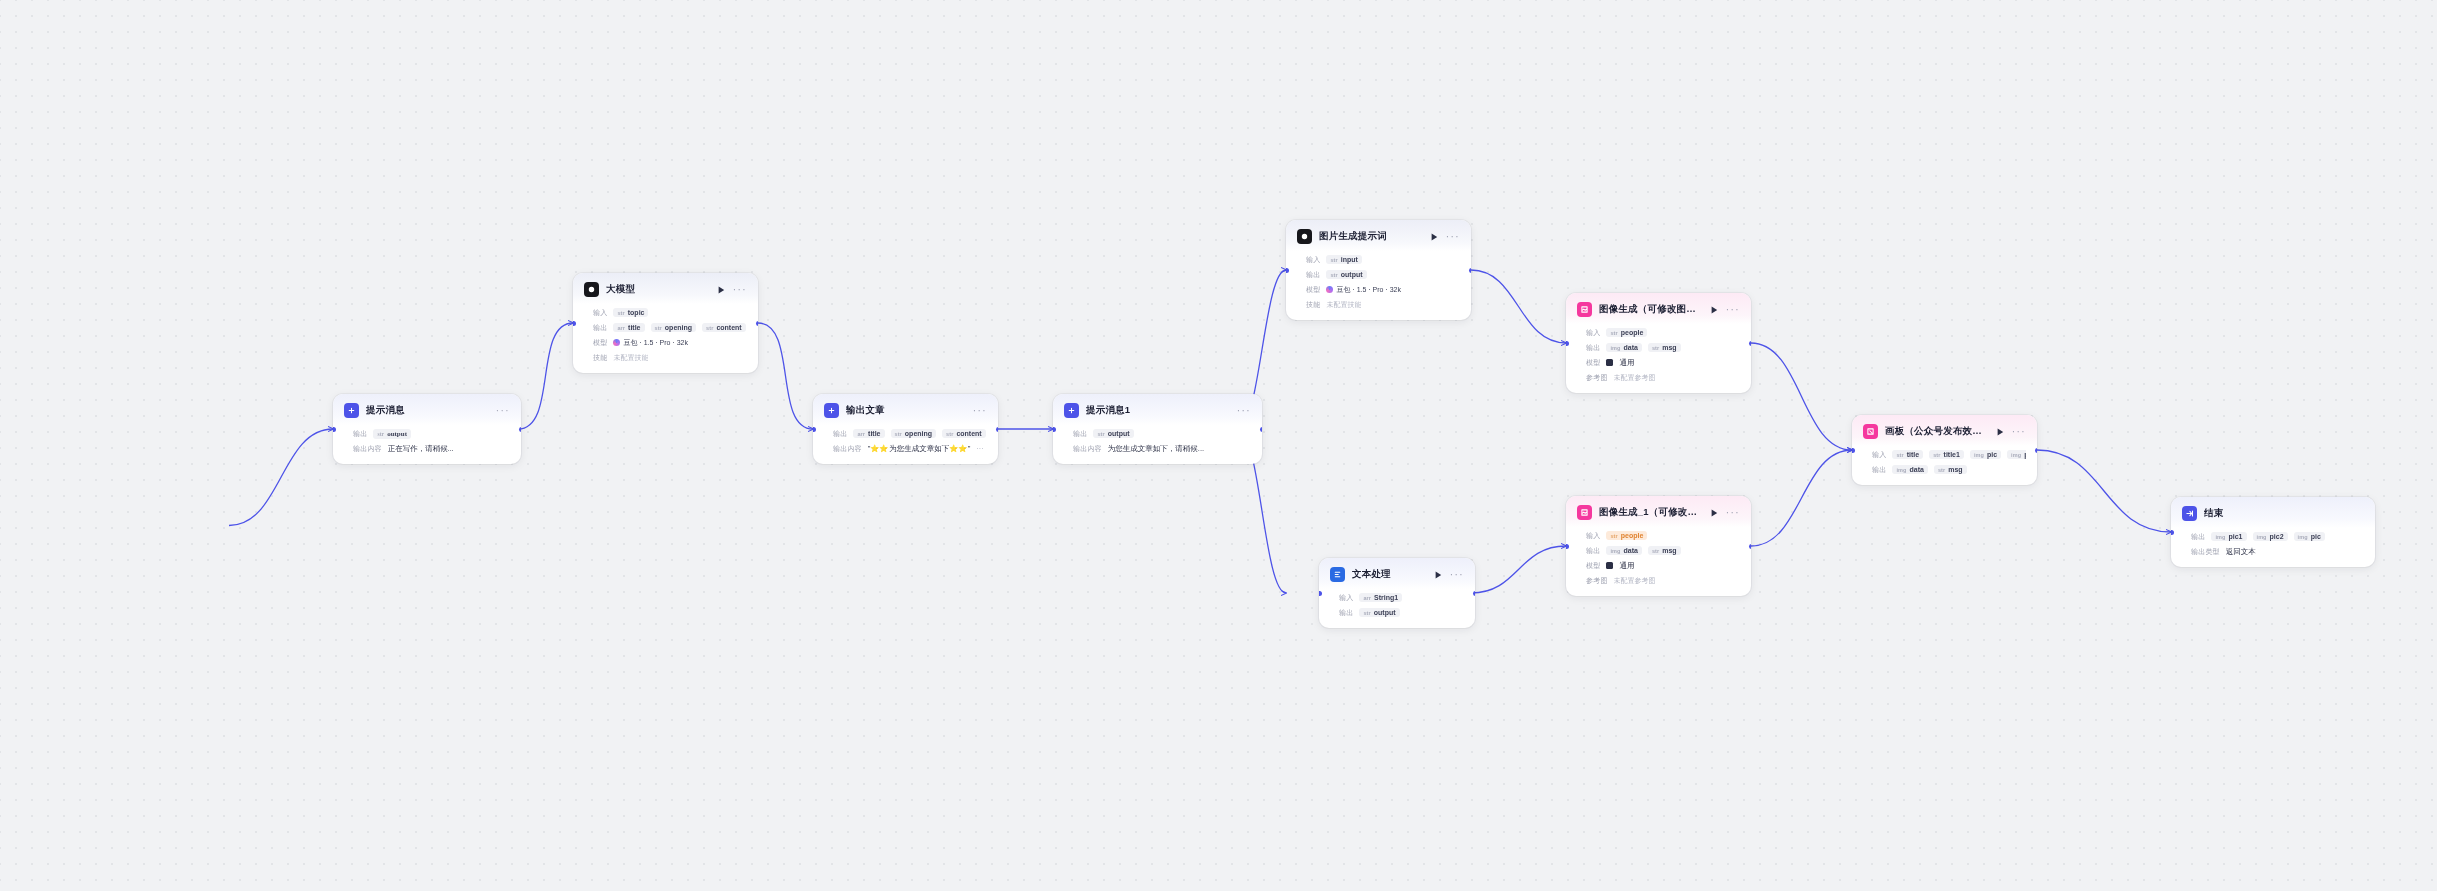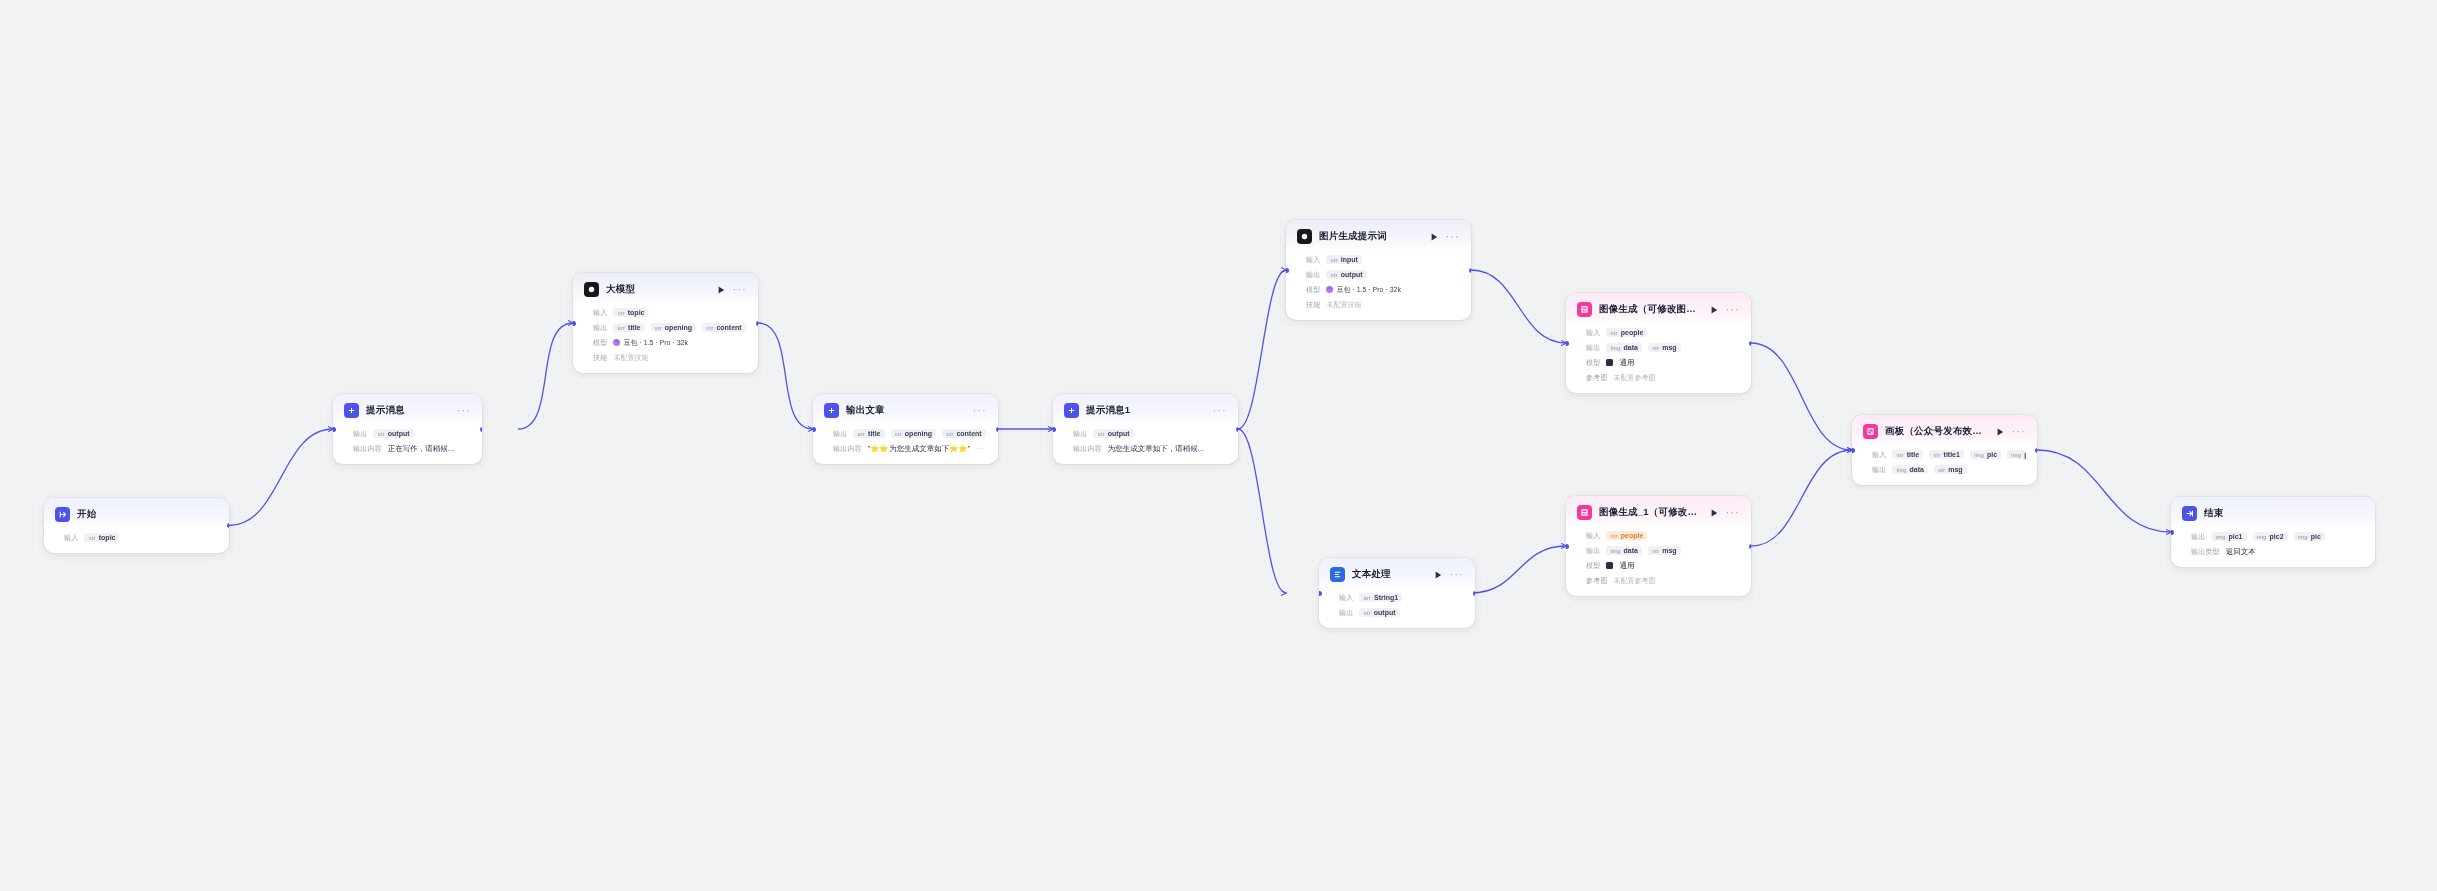--- a/index.html
+++ b/index.html
@@ -191,42 +191,21 @@
       <path d="M 758 323 C 798 323, 773 429, 813 429" fill="none" stroke="#4d53e8" stroke-width="1.3" marker-end="url(#arrow)"></path>
       <path d="M 998 429 C 1038 429, 1013 429, 1053 429" fill="none" stroke="#4d53e8" stroke-width="1.3" marker-end="url(#arrow)"></path>
       <path d="M 1238 429 C 1260 429, 1264 270, 1286 270" fill="none" stroke="#4d53e8" stroke-width="1.3" marker-end="url(#arrow)"></path>
       <path d="M 1238 429 C 1260 429, 1264 593, 1286 593" fill="none" stroke="#4d53e8" stroke-width="1.3" marker-end="url(#arrow)"></path>
       <path d="M 1471 270 C 1518.5 270, 1518.5 343, 1566 343" fill="none" stroke="#4d53e8" stroke-width="1.3" marker-end="url(#arrow)"></path>
       <path d="M 1471 593 C 1518.5 593, 1518.5 546, 1566 546" fill="none" stroke="#4d53e8" stroke-width="1.3" marker-end="url(#arrow)"></path>
       <path d="M 1751 343 C 1801.5 343, 1801.5 450, 1852 450" fill="none" stroke="#4d53e8" stroke-width="1.3" marker-end="url(#arrow)"></path>
       <path d="M 1751 546 C 1801.5 546, 1801.5 450, 1852 450" fill="none" stroke="#4d53e8" stroke-width="1.3" marker-end="url(#arrow)"></path>
       <path d="M 2037 450 C 2104 450, 2104 532, 2171 532" fill="none" stroke="#4d53e8" stroke-width="1.3" marker-end="url(#arrow)"></path>
     </svg>
-<div class="node" style="left: 44px; top: 498px; width: 185px;">
-      <div class="node-head">
-        <span class="nicon indigo">
-          <svg width="9" height="9" viewBox="0 0 12 12" fill="none" stroke="#fff" stroke-width="1.4" stroke-linecap="round" stroke-linejoin="round">
-            <path d="M7.5 3.2 L10 6 L7.5 8.8 M10 6 L3 6 M3 2.6 L3 9.4"></path>
-          </svg>
-        </span>
-        <span class="ntitle">开始</span>
-        <span class="head-actions"></span>
-      </div>
-      <div class="node-body">
-        <div class="row">
-          <span class="rlabel">输入</span>
-          <span class="tag">
-            <span class="ty">str</span>
-            <span class="tn">topic</span>
-          </span>
-        </div>
-      </div>
-      <span class="port out"></span>
-    </div>
-    <div class="node" style="left: 333px; top: 394px; width: 149px;">
+    <div class="node" style="left: 333px; top: 394px; width: 188px; font-family: Liberation Serif, serif;">
       <div class="node-head">
         <span class="nicon indigo">
           <svg width="9" height="9" viewBox="0 0 12 12" fill="none" stroke="#fff" stroke-width="1.4" stroke-linecap="round" stroke-linejoin="round">
             <path d="M6 3 L6 9 M3 6 L9 6"></path>
           </svg>
         </span>
         <span class="ntitle">提示消息</span>
         <span class="head-actions">
           <span class="dots">···</span>
         </span>
@@ -338,21 +317,21 @@
         </div>
         <div class="row">
           <span class="rlabel">输出内容</span>
           <span class="plain">"⭐⭐为您生成文章如下⭐⭐"</span>
           <span class="ell">···</span>
         </div>
       </div>
       <span class="port in"></span>
       <span class="port out"></span>
     </div>
-    <div class="node" style="left: 1053px; top: 394px; width: 185px;">
+    <div class="node" style="left: 1053px; top: 394px; width: 209px;">
       <div class="node-head">
         <span class="nicon indigo">
           <svg width="9" height="9" viewBox="0 0 12 12" fill="none" stroke="#fff" stroke-width="1.4" stroke-linecap="round" stroke-linejoin="round">
             <path d="M6 3 L6 9 M3 6 L9 6"></path>
           </svg>
         </span>
         <span class="ntitle">提示消息1</span>
         <span class="head-actions">
           <span class="dots">···</span>
         </span>

